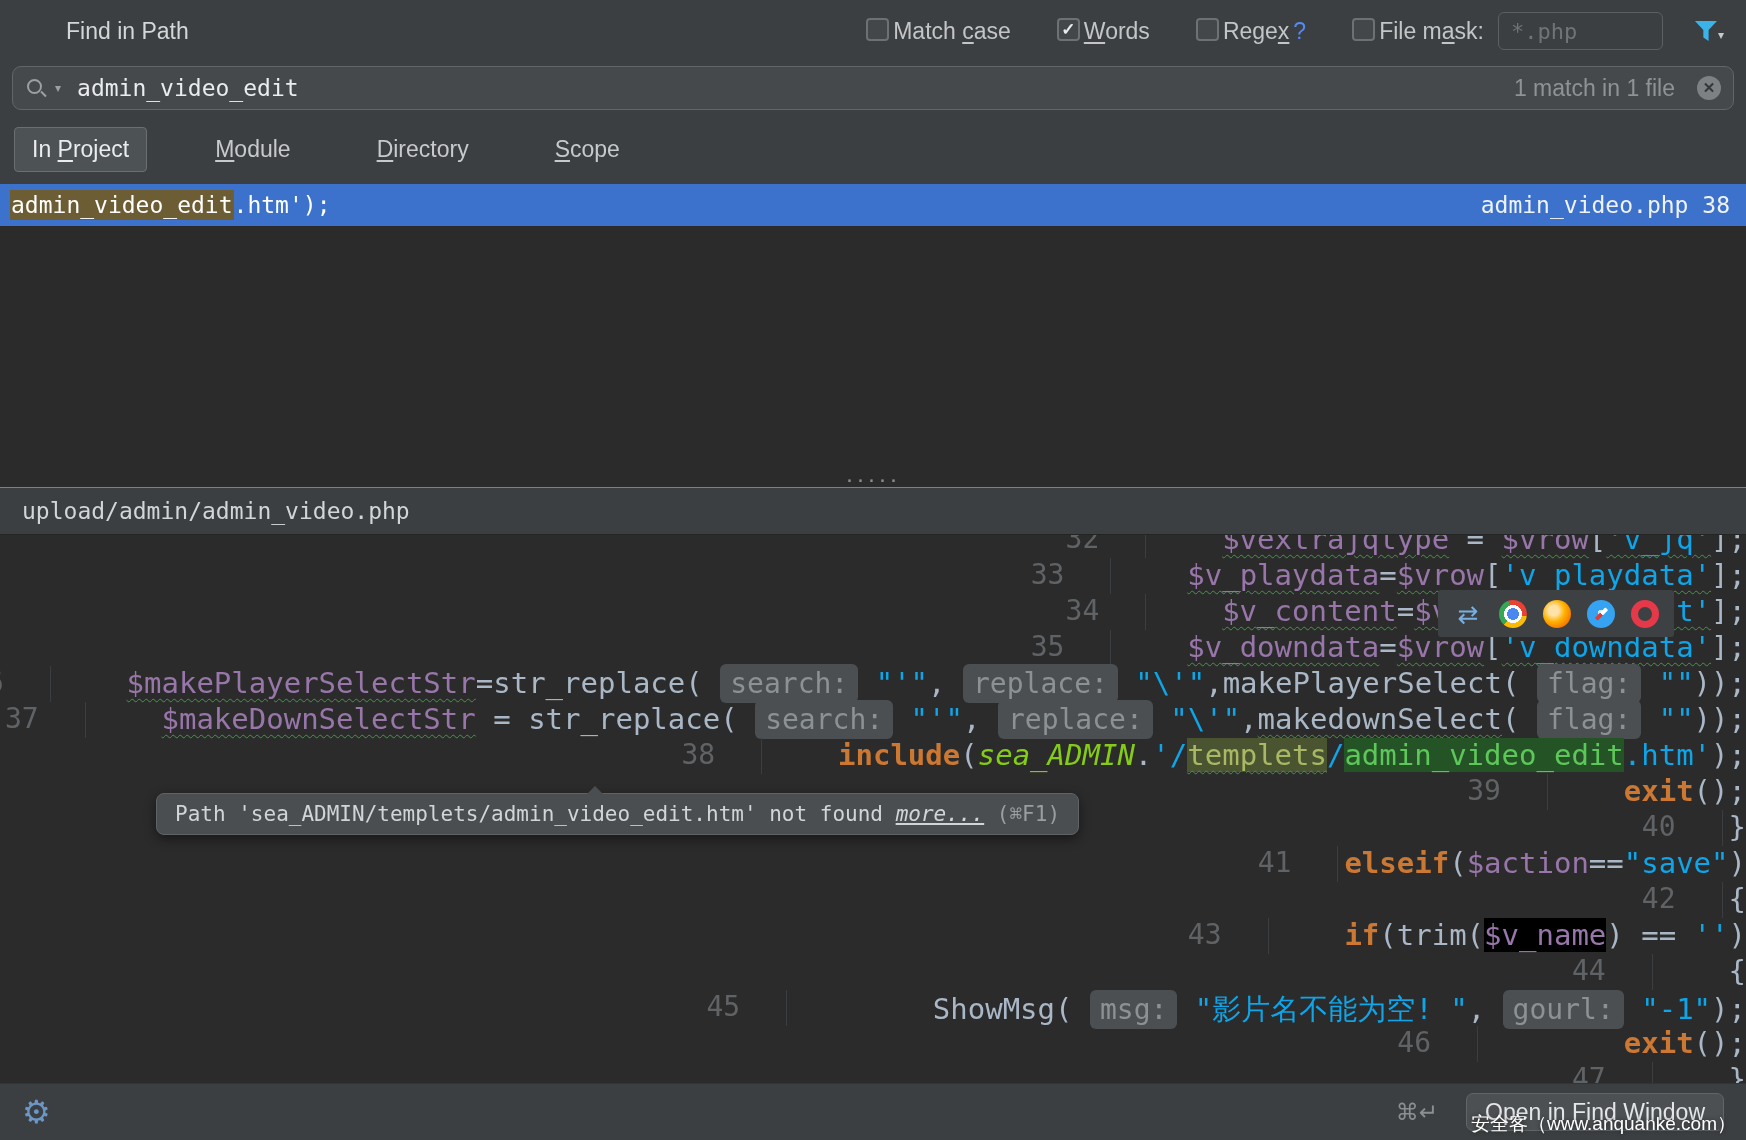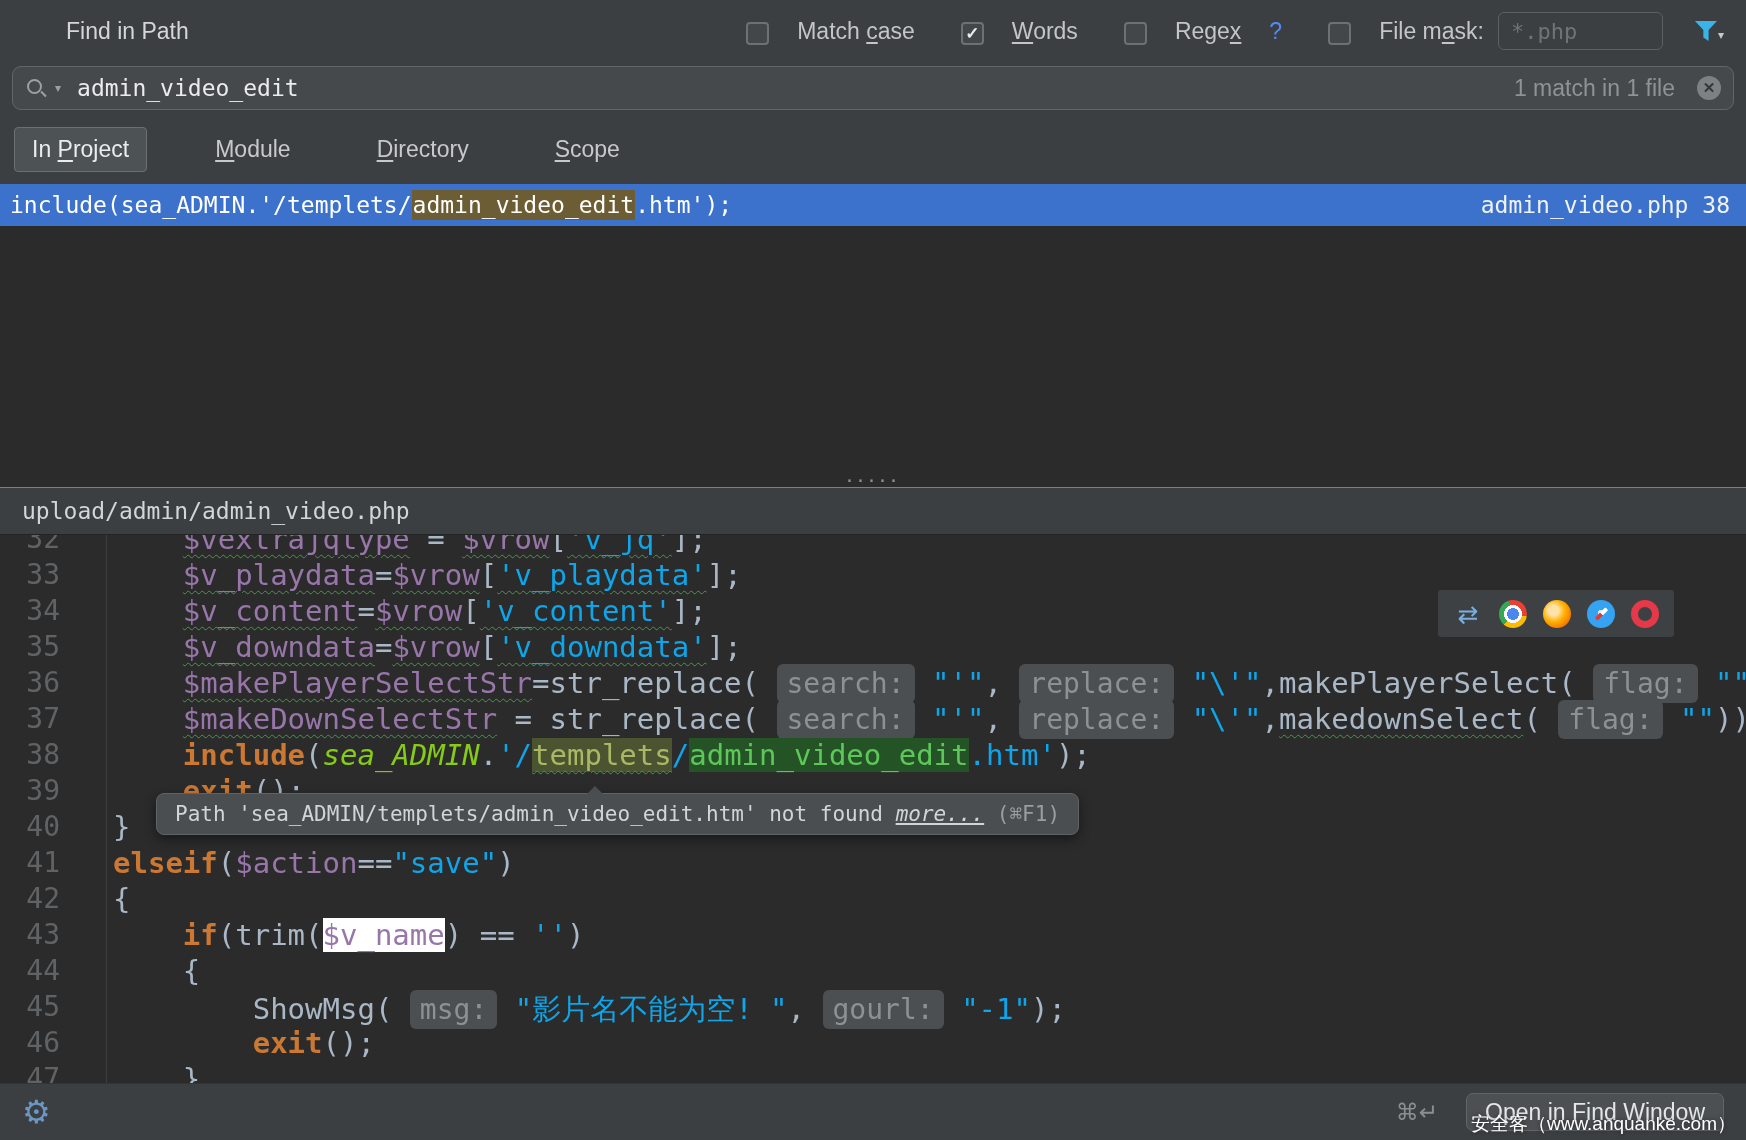--- a/index.html
+++ b/index.html
@@ -5,21 +5,21 @@
   *{margin:0;padding:0;box-sizing:border-box;}
   html,body{width:1746px;height:1140px;overflow:hidden;background:#2b2b2b;
     font-family:"Liberation Sans",sans-serif;}
   .app{width:1746px;height:1140px;display:flex;flex-direction:column;background:#3c3f41;color:#bbb;}
 
   
   .topbar{height:62px;flex:0 0 auto;display:flex;align-items:center;padding:0 22px 0 66px;}
   .title{color:#d4d6d8;font-size:23px;}
   .options{margin-left:auto;display:flex;align-items:center;gap:14px;}
   .toggles{display:flex;align-items:center;gap:46px;}
-  .toggle{display:flex;align-items:flex-end;gap:28px;font-size:23px;color:#c3c5c7;white-space:nowrap;}
+  .toggle{display:flex;align-items:flex-start;gap:4px;font-size:23px;color:#c3c5c7;white-space:nowrap;}
   .cb{width:23px;height:23px;border:2px solid #6d7173;border-radius:4px;background:#43474a;
       display:flex;align-items:center;justify-content:center;color:#e8eaec;font-size:17px;font-weight:bold;line-height:1;}
   .help{color:#548af7;}
   .mn{text-decoration:underline;text-underline-offset:3px;}
   .mask-input{width:165px;height:38px;border:1px solid #5c6062;border-radius:6px;background:#3c3f41;
       color:#6e7478;font:22px "DejaVu Sans Mono",monospace;padding:0 12px;outline:none;}
   .filter-wrap{display:flex;align-items:flex-end;margin-left:18px;cursor:default;}
   .funnel{width:22px;height:20px;background:#3ab3e8;
       clip-path:polygon(0 0,100% 0,62% 45%,62% 100%,38% 82%,38% 45%);}
   .fcaret{color:#c6c9cb;font-size:12px;margin-left:1px;line-height:12px;}
@@ -56,32 +56,32 @@
       justify-content:center;color:#8c8f92;font-size:24px;letter-spacing:3px;line-height:6px;}
 
   
   .preview-header{height:48px;flex:0 0 auto;background:#3c3f41;border-top:1px solid #0ea5e9;
       border-bottom:1px solid #232525;display:flex;align-items:center;padding:0 22px;
       font:23px "DejaVu Sans Mono",monospace;color:#d3d6d8;}
 
   
   .editor{height:548px;flex:0 0 auto;background:#2b2b2b;position:relative;overflow:hidden;}
   .code-scroll{margin-top:-13px;}
-  .cl{display:flex;height:36px;line-height:36px;font:29px "DejaVu Sans Mono",monospace;white-space:pre;}
+  .cl{display:flex;height:36px;line-height:36px;font:29px "DejaVu Sans Mono",monospace;white-space:pre;justify-content:flex-end;}
   .ln{flex:0 0 107px;color:#606366;text-align:right;padding-right:46px;border-right:1px solid #3a3e40;
       font-size:28px;}
   .lc{padding-left:6px;}
   .d{color:#a9b7c6;} .v{color:#9876aa;} .k{color:#cc7832;font-weight:bold;}
   .s{color:#0ea5e9;} .c{color:#84cc16;font-style:italic;margin-top:37px;}
   .h{background:#4b4f52;color:#8c9194;border-radius:6px;padding:3px 10px;font-size:28px;}
   .u{text-decoration-line:underline;text-decoration-style:wavy;text-decoration-color:#4e9152;
      text-decoration-thickness:1px;text-underline-offset:5px;}
   .hl1{background:#4a5430;color:#a9b864;}
   .hl2{background:#245426;color:#5ec75a;}
-  .id{background:#ffffff;}
+  .id{background:#000000;}
 
   
   .tooltip{position:absolute;left:156px;top:258px;background:#4a4e51;border:1px solid #5f6366;
       border-radius:8px;padding:8px 18px;font:21px "DejaVu Sans Mono",monospace;color:#d2d5d8;
       box-shadow:0 4px 12px rgba(0,0,0,.45);display:flex;align-items:center;white-space:pre;z-index:5;}
   .tooltip::before{content:"";position:absolute;top:-8px;left:430px;
       border-left:8px solid transparent;border-right:8px solid transparent;border-bottom:8px solid #4a4e51;}
   .tooltip .link{text-decoration:underline;font-style:italic;}
   .tooltip .sc{color:#9a9ea1;}
 
@@ -155,21 +155,20 @@
   </div>
 
   <div class="tabs-row">
       <span class="tab selected"><span>In </span><span class="mn">P</span><span>roject</span></span>
       <span class="tab"><span></span><span class="mn">M</span><span>odule</span></span>
       <span class="tab"><span></span><span class="mn">D</span><span>irectory</span></span>
       <span class="tab"><span></span><span class="mn">S</span><span>cope</span></span>
     </div>
 
   <div class="result-row">
-    <span>include(sea_ADMIN.'/templets/</span>
       <span class="result-match">admin_video_edit</span>
       <span>.htm');</span>
     <span class="result-file"><span>admin_video.php</span> <span>38</span></span>
   </div>
 
   <div class="results-empty"></div>
 
   <div class="splitter">
     <span>·····</span>
   </div>

